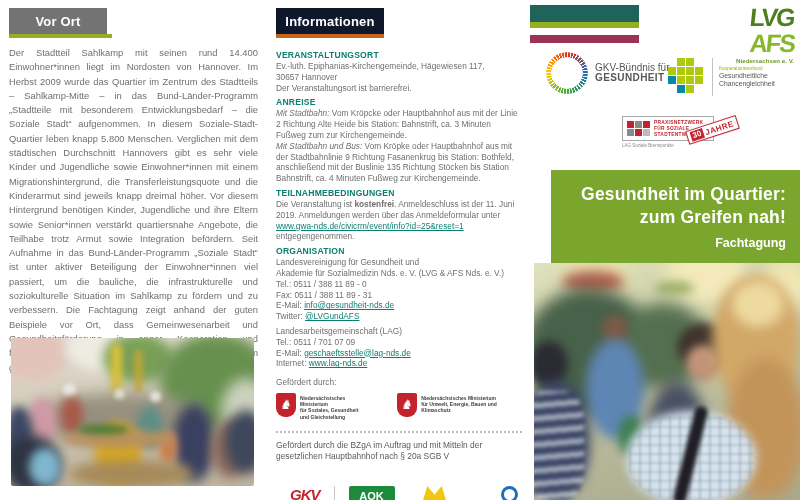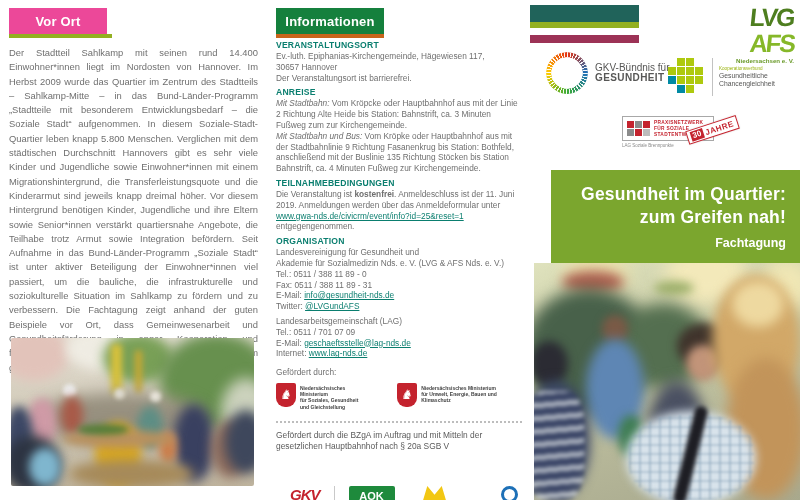--- a/index.html
+++ b/index.html
@@ -3,39 +3,39 @@
 <meta charset="utf-8">
 <style>
   * { margin:0; padding:0; box-sizing:border-box; }
   html,body { width:800px; height:500px; }
   body { font-family:"Liberation Sans", sans-serif; background:#ffffff; }
   #page { position:relative; width:800px; height:500px; background:#ffffff; overflow:hidden; }
 
   
   .hdr { position:absolute; height:26px; display:flex; align-items:center; justify-content:center;
          color:#fff; font-weight:bold; font-size:13px; letter-spacing:.2px; }
-  #hdr-left { left:9px; top:8px; width:98px; background:#ec4899;text-align:center; }
+  #hdr-left { left:9px; top:8px; width:98px; background:#737373;text-align:center; }
   #hdr-left-bar { position:absolute; left:9px; top:34px; width:103px; height:4px; background:#93B021; }
-  #hdr-mid { left:276px; top:8px; width:108px; background:#15803d; }
+  #hdr-mid { left:276px; top:8px; width:108px; background:#0f172a; }
   #hdr-mid-bar { position:absolute; left:276px; top:34px; width:108px; height:4px; background:#C8651B; }
 
   
   #left-body { position:absolute; left:9px; top:46px; width:249px; font-size:9.4px; line-height:14.3px;
                color:#6f6f6f; text-align:justify; }
   .photo { position:absolute; overflow:hidden; border-radius:2px; }
   #left-photo { left:11px; top:338px; width:243px; height:148px;
                 background:linear-gradient(180deg,#e4ded2 0%,#cfc8b6 55%,#bfb49e 100%); }
   #right-photo { left:534px; top:263px; width:266px; height:237px; border-radius:0;
                  background:linear-gradient(165deg,#dfe2bd 0%,#c8cba6 35%,#b5b698 70%,#a8a98e 100%); }
   .pb { position:absolute; border-radius:50%; }
 
   
   #mid { position:absolute; left:276px; top:40px; width:247px; color:#6f6f6f; font-size:8.3px; line-height:10.8px; }
   .sec-title { color:#0A7E6F; font-weight:bold; font-size:8.6px; letter-spacing:.2px; margin-top:4px; line-height:11px; }
-  .sec-title:first-child { margin-top:0; }
+  .sec-title:first-child { margin-top:10px; }
   .it { font-style:italic; }
   .b { font-weight:bold; }
   a.lnk, .lnk { color:#0A7E6F; text-decoration:underline; cursor:pointer; }
   .gap { margin-top:4px; }
   #funding-label { margin-top:8px; color:#6f6f6f; }
   .ministries { display:flex; gap:26px; margin-top:5px; }
   .ministry { display:flex; gap:4px; align-items:flex-start; }
   .crest { width:20px; height:24px; background:#C4232E; border-radius:2px 2px 9px 9px;
            display:flex; align-items:center; justify-content:center; flex:none; }
   .crest .horse { color:#fff; font-size:13px; transform:scaleX(-1); line-height:1; }

